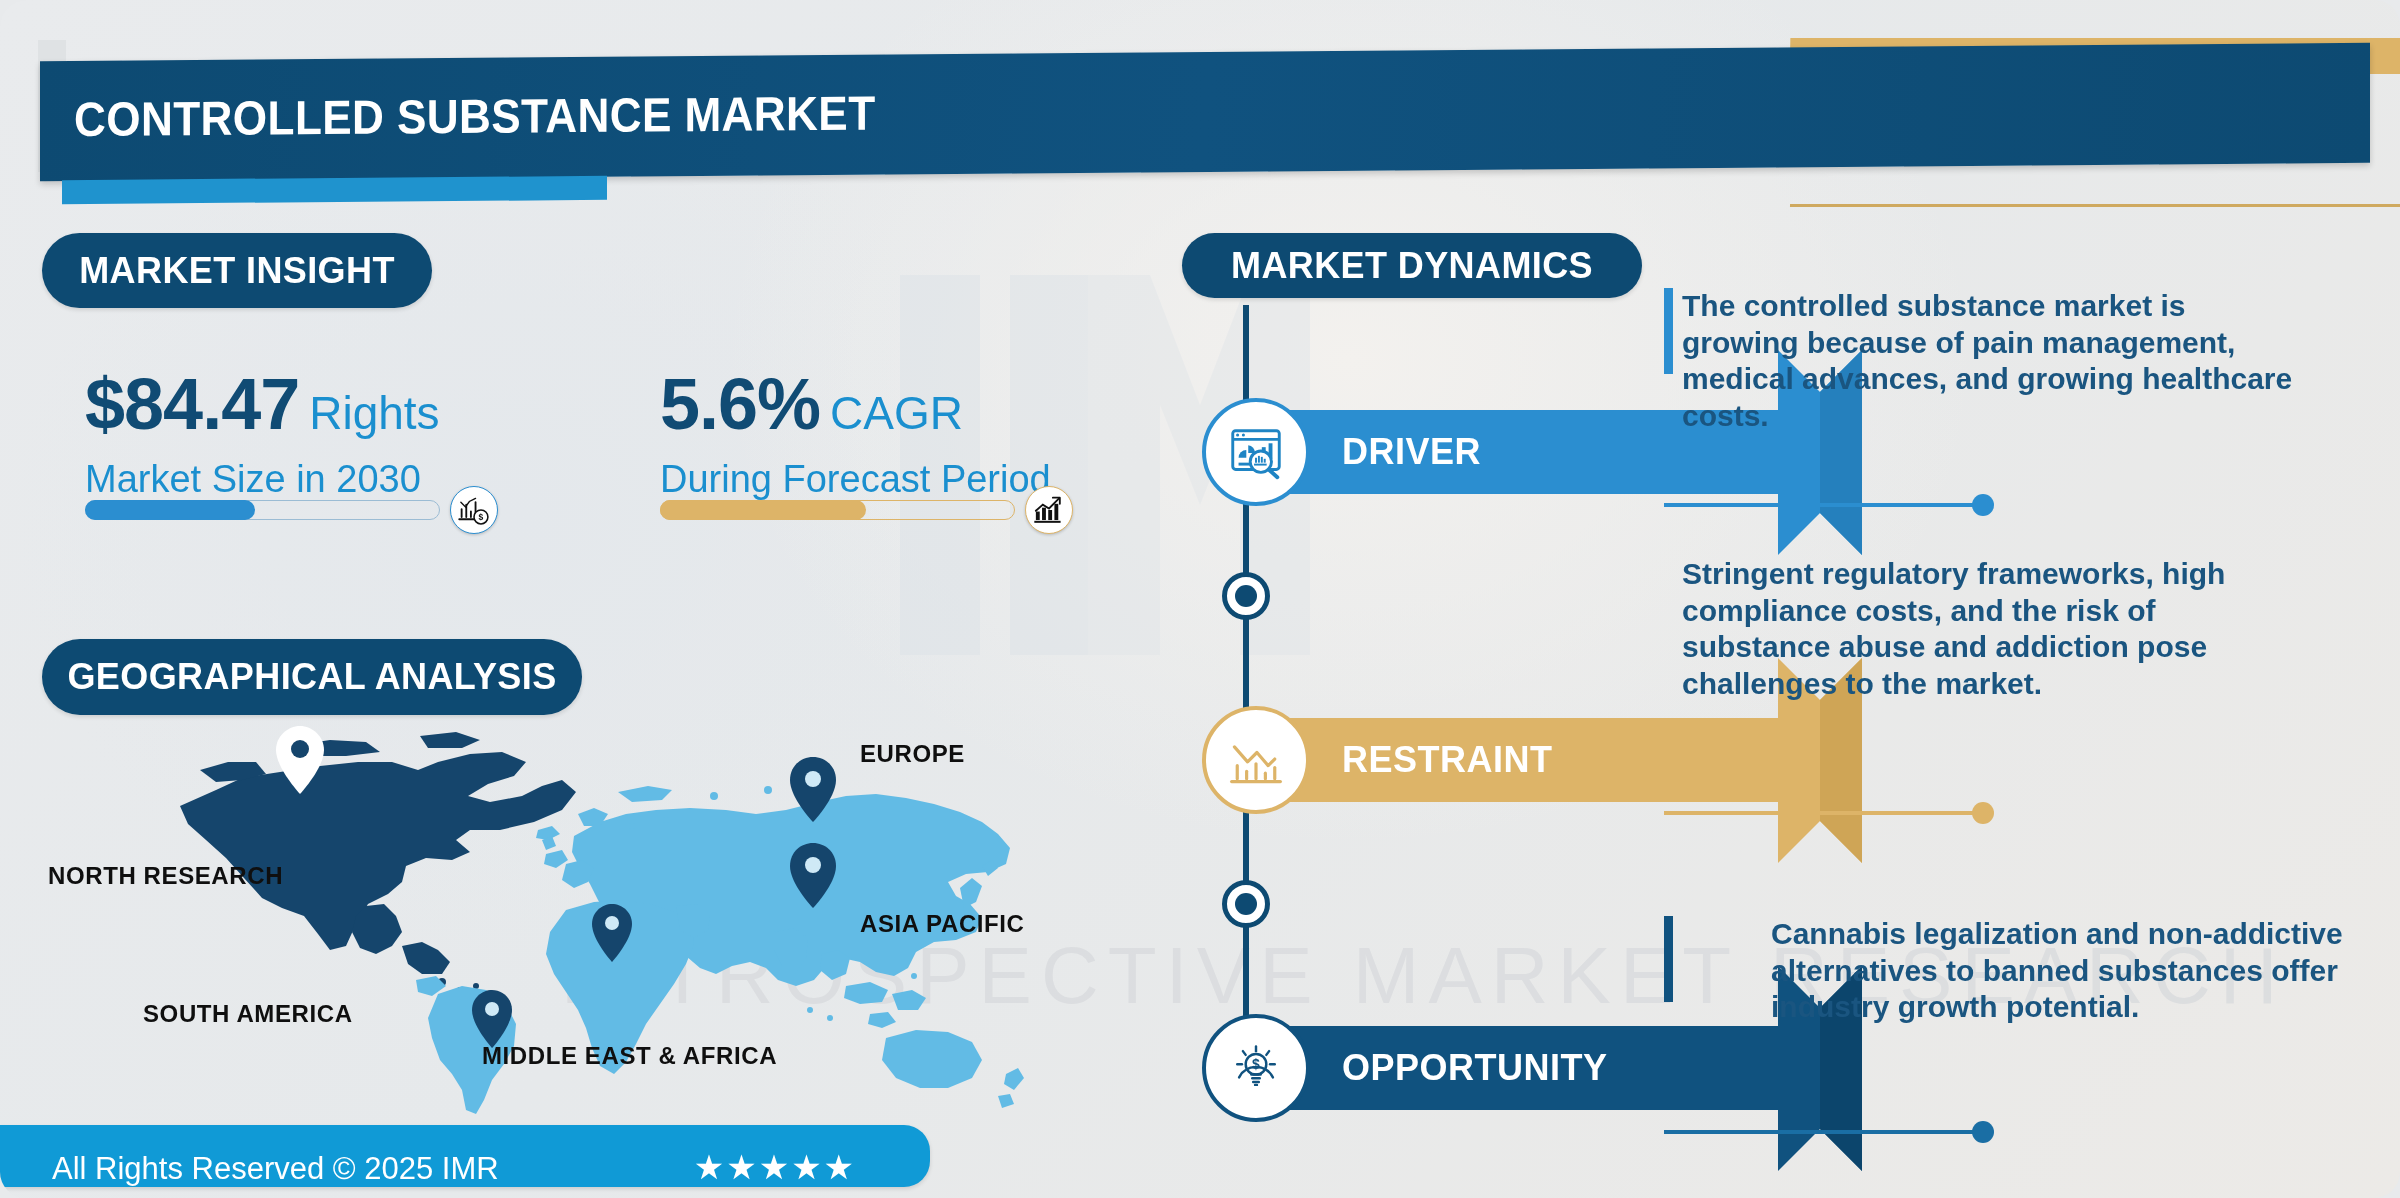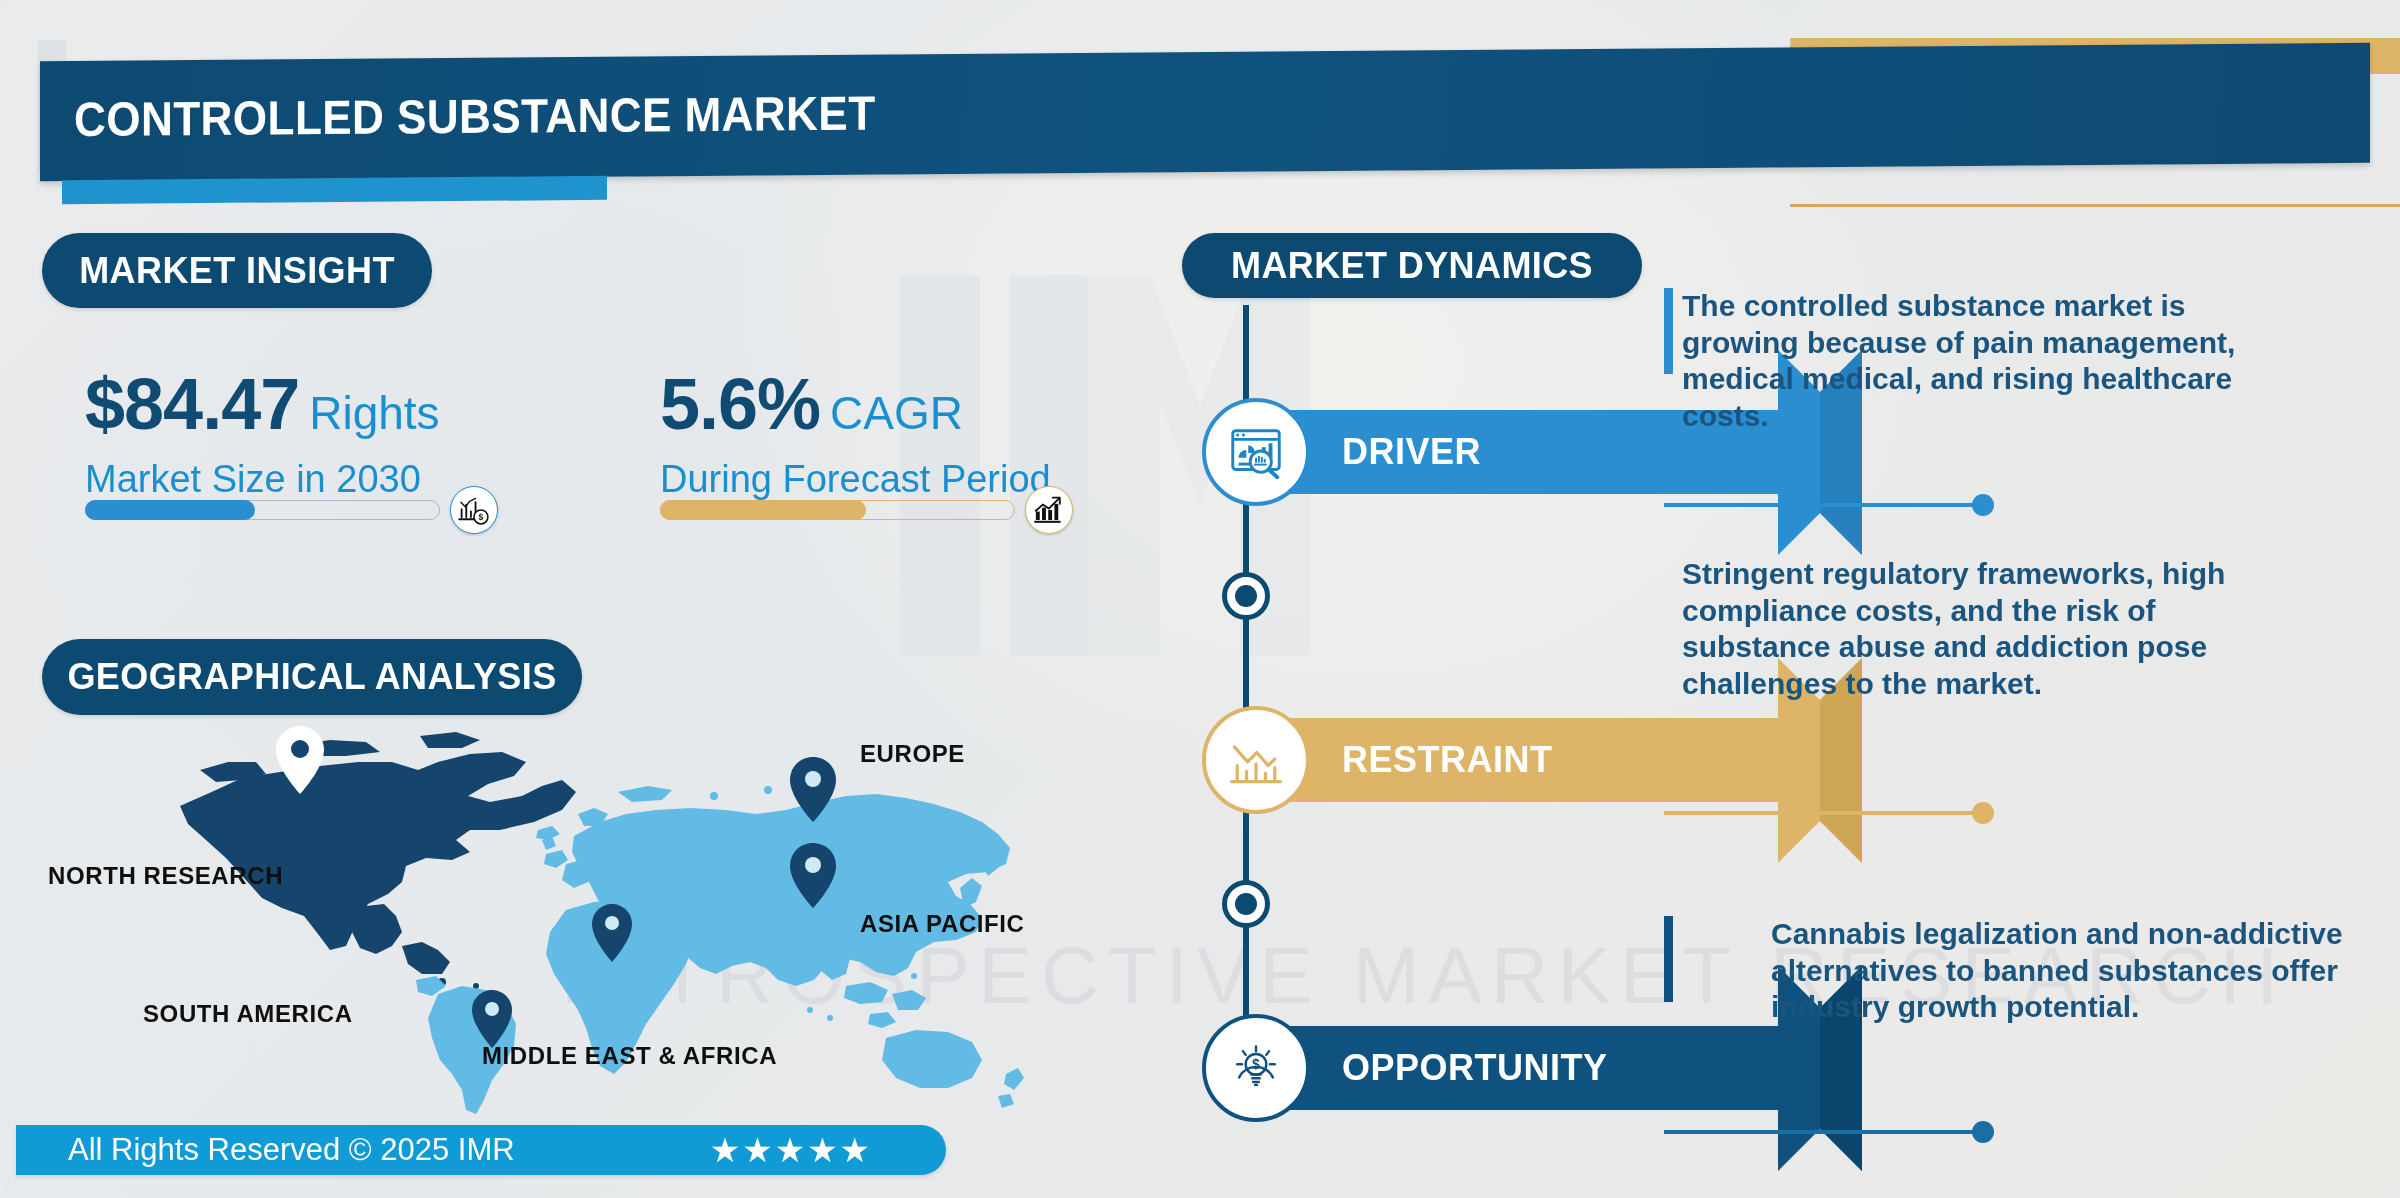--- a/index.html
+++ b/index.html
@@ -201,26 +201,26 @@
   }
   .dyn-dot {
     position:absolute; width:22px; height:22px; border-radius:50%;
   }
   .dyn-tick {
     position:absolute; width:9px; height:86px;
   }
 
   
   .footer {
-    position:absolute; left:16px; top:1125px;
-    width:930px; height:50px;
+    position:absolute; left:0; top:1125px;
+    width:930px; height:62px;
     background:#109ad6;
     border-top-right-radius:26px;
     border-bottom-right-radius:26px;
-    display:flex; align-items:center;
+    display:flex; align-items:flex-end;
     box-shadow:0 2px 4px rgba(0,0,0,.12);
   }
   .footer-text {
     color:#fff; font-size:31px; font-weight:400; margin-left:52px; white-space:nowrap;
   }
   .footer-stars {
     color:#fff; font-size:34px; margin-left:195px; letter-spacing:2px;
   }
 </style>
 </head>
@@ -413,21 +413,21 @@
           <line x1="41" y1="43" x2="41" y2="39"></line>
           <line x1="30" y1="45" x2="43" y2="45"></line>
         </g>
         <line x1="45" y1="50" x2="54" y2="58" stroke="#1e84c4" stroke-width="4" stroke-linecap="round"></line>
       </svg>
     </div>
     <div class="dyn-label">DRIVER</div>
   </div>
 
   <div class="dyn-tick" style="left:1664px; top:288px; background:#2b8ed0;"></div>
-  <div class="dyn-text" style="left:1682px; top:288px;">The controlled substance market is growing because of pain management, medical medical, and rising healthcare costs.</div>
+  <div class="dyn-text" style="left:1682px; top:288px;">The controlled substance market is growing because of pain management, medical advances, and growing healthcare costs.</div>
   <div class="dyn-underline" style="left:1664px; top:503px; width:320px; background:#2b8ed0;"></div>
   <div class="dyn-dot" style="left:1972px; top:494px; background:#2b8ed0;"></div>
 
   <div class="dyn-row" style="top:718px;">
     <div class="dyn-bar" style="background:#ddb468;"></div>
     <svg class="dyn-chev" viewBox="0 0 84 205">
       <polygon points="0,0 42,42 84,0 84,205 42,163 0,205" fill="#ddb468"></polygon>
       <polygon points="42,42 84,0 84,205 42,163" fill="#cfa556"></polygon>
     </svg>
     <div class="dyn-icon" style="border:4px solid #ddb468;">

